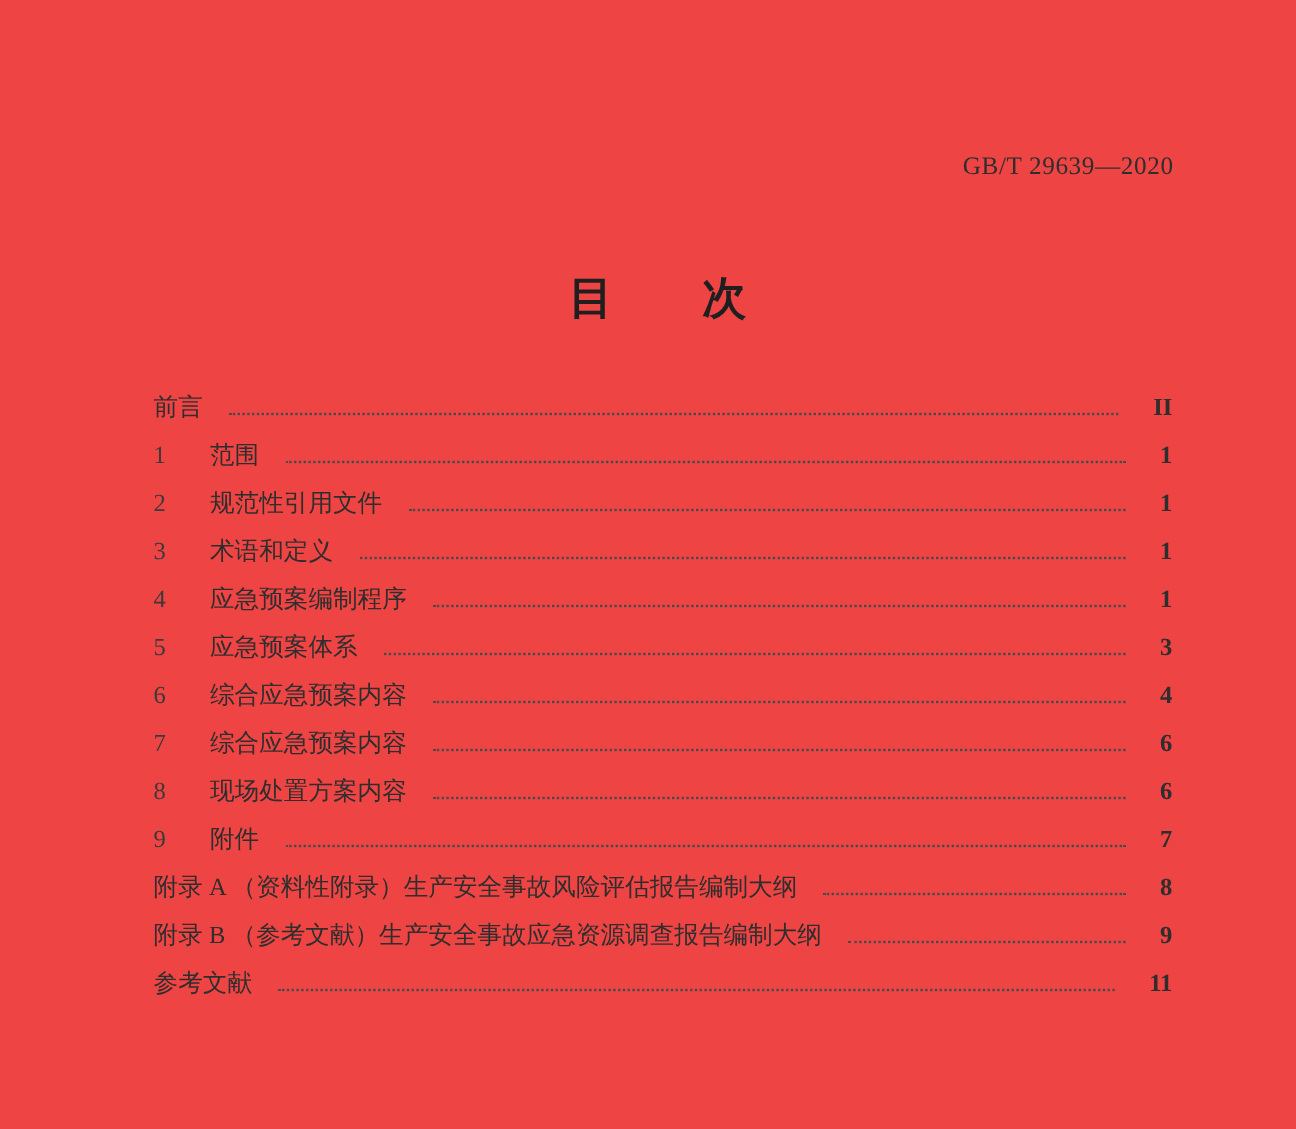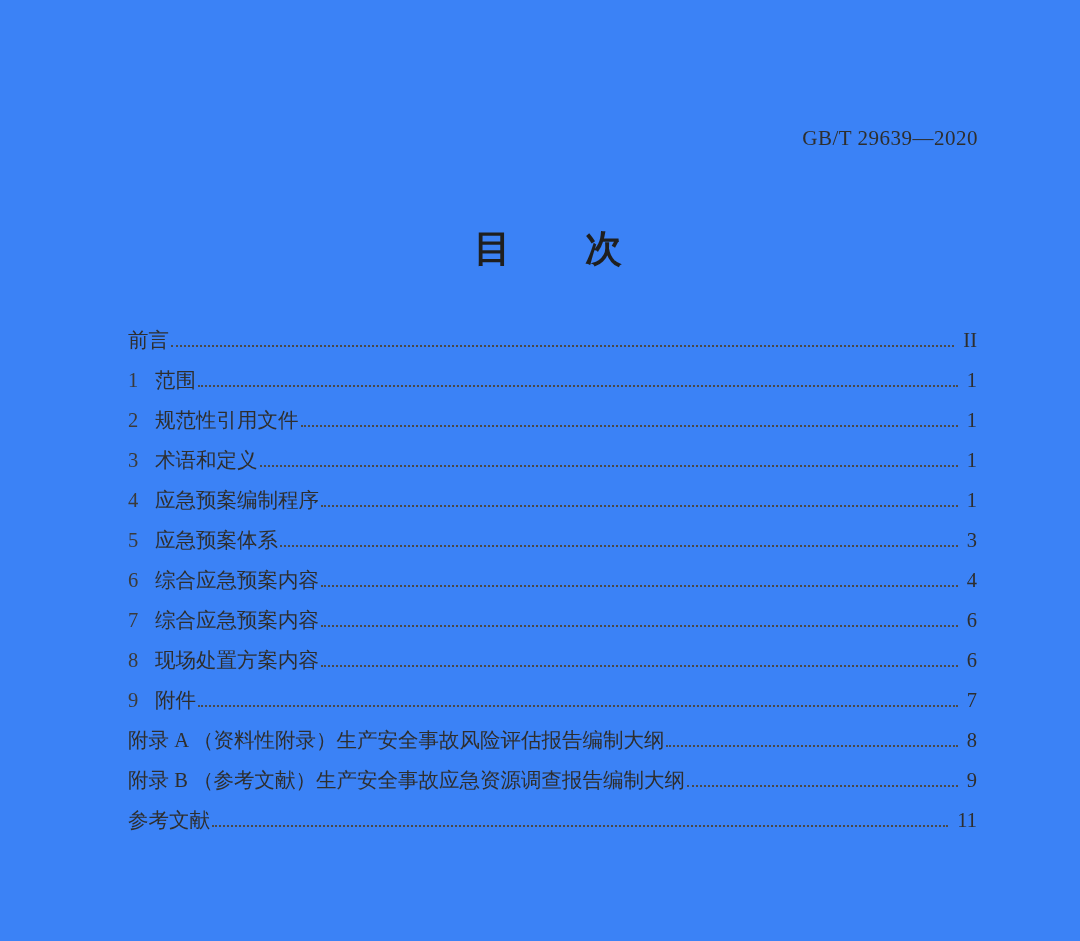--- a/index.html
+++ b/index.html
@@ -4,21 +4,21 @@
 <style>
   html, body {
     margin: 0;
     padding: 0;
     background: #ffffff;
   }
   .page {
     position: relative;
     width: 1080px;
     height: 941px;
-    background: #3b82f6;
+    background: #ef4444;
     color: #333333;
     font-family: "Liberation Serif", "DejaVu Serif", serif;
     overflow: hidden;
   }
   .standard-code {
     position: absolute;
     top: 126px;
     left: 0;
     right: 102px;
     text-align: right;
@@ -44,40 +44,42 @@
     left: 128px;
     right: 103px;
   }
   .toc-row {
     display: flex;
     align-items: baseline;
     height: 40px;
     line-height: 40px;
     font-size: 20.5px;
     white-space: pre;
+    gap: 20px;
   }
   .toc-num {
     display: inline-block;
     width: 27px;
     flex: 0 0 27px;
     color: #3a3a3a;
   }
   .toc-label {
     color: #2e2e2e;
   }
   .toc-leader {
     flex: 1 1 auto;
     margin: 0 3px 0 2px;
     border-bottom: 2px dotted #4a4a4a;
     min-width: 10px;
   }
   .toc-page {
     flex: 0 0 auto;
     color: #2e2e2e;
     margin-left: 6px;
+    font-weight: bold;
   }
 </style>
 </head>
 <body>
 
 <div class="page">
 
   <div class="standard-code">GB/T 29639—2020</div>
 
   <div class="doc-title">目　　次</div>

